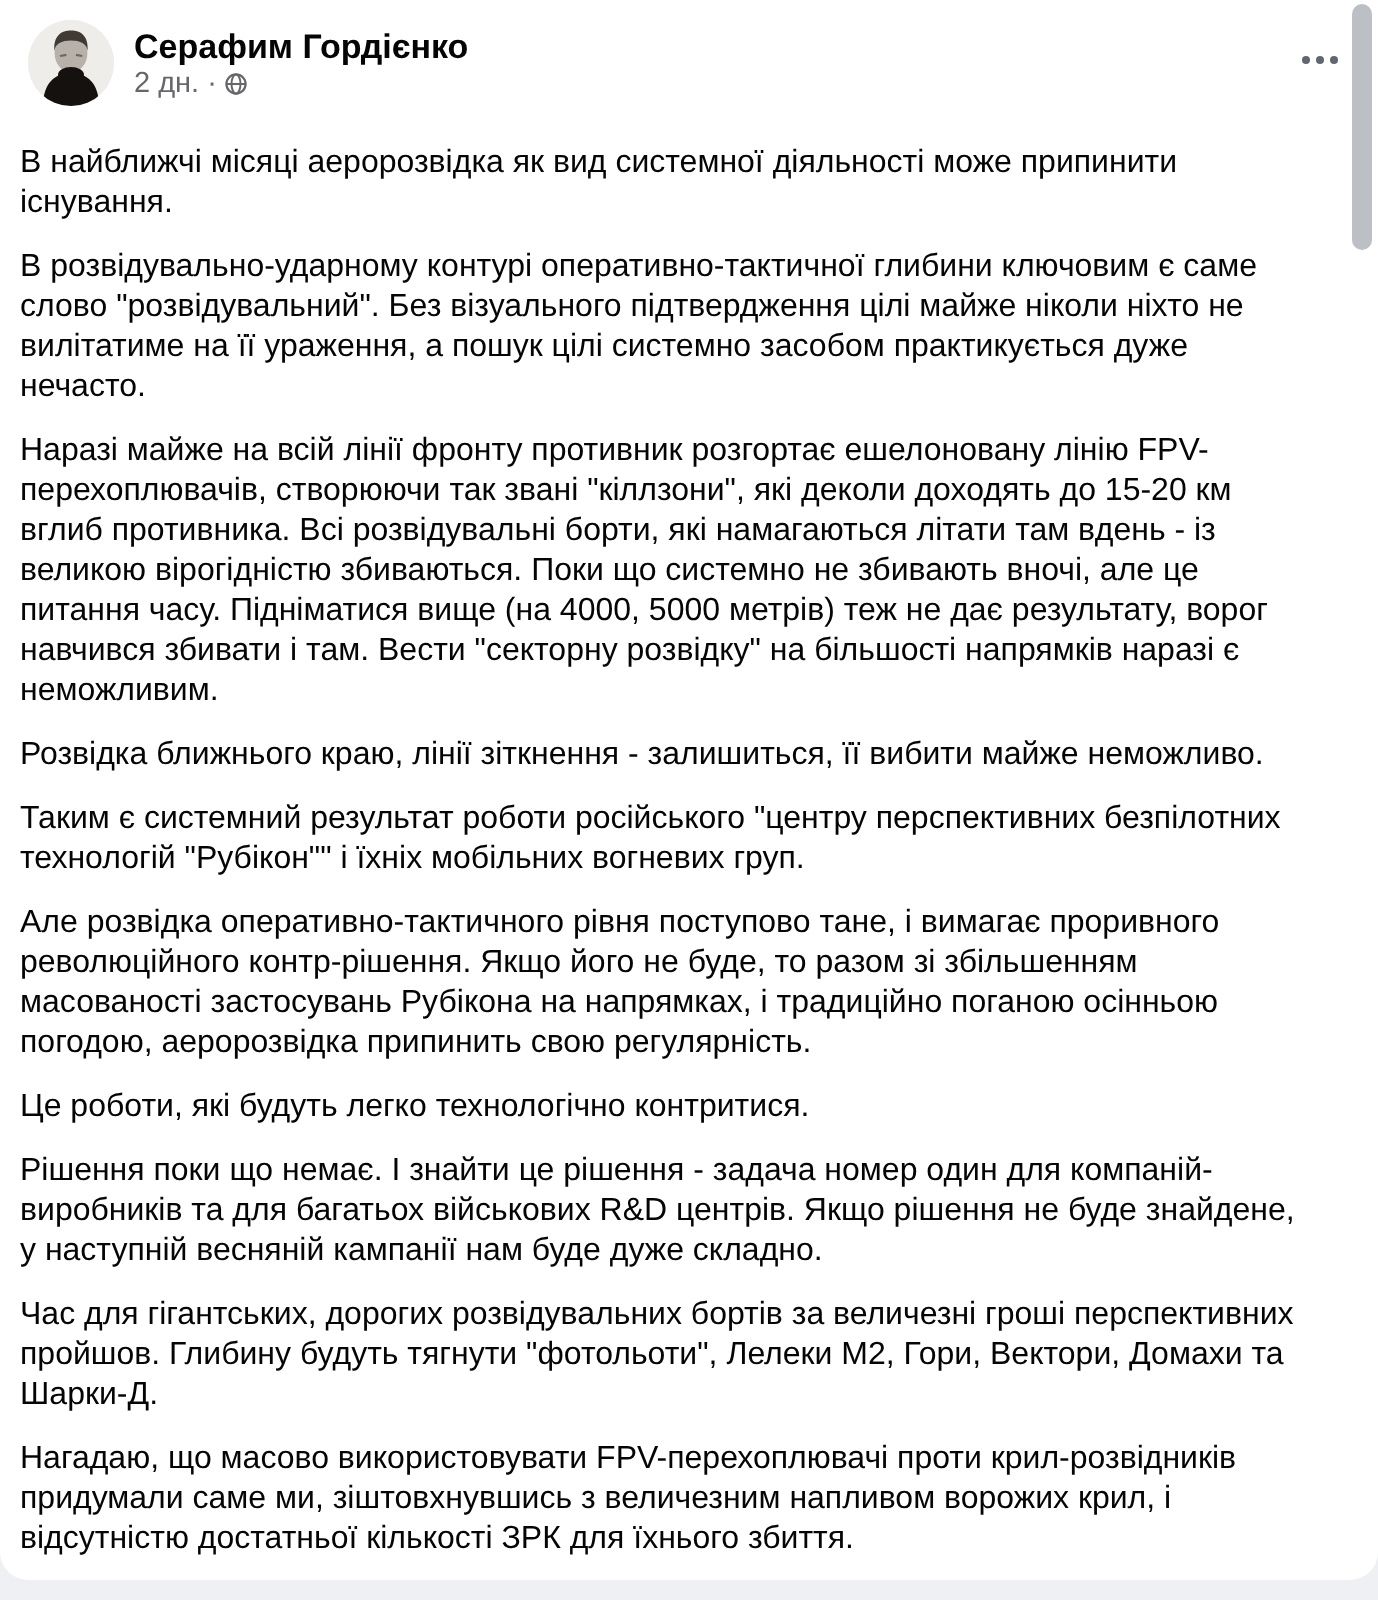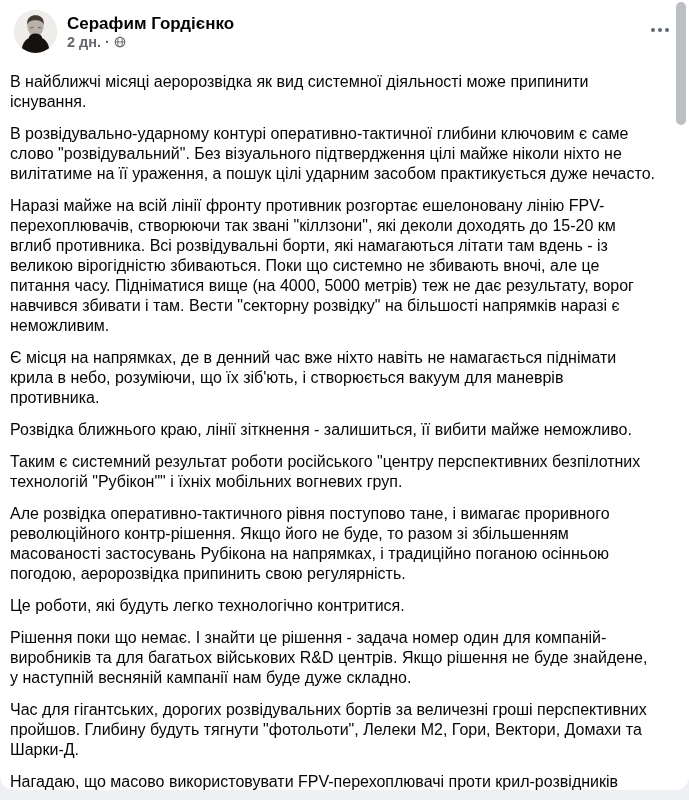--- a/index.html
+++ b/index.html
@@ -42,21 +42,20 @@
     cursor: pointer;
   }
   .meta-row {
     display: flex;
     align-items: center;
     gap: 4px;
     margin-top: 1px;
     font-size: 14.5px;
     color: #65676b;
     line-height: 1;
-    font-weight: bold;
   }
   .meta-row .sep { color: #65676b; }
   .globe { width: 12px; height: 12px; display: inline-block; }
   .more {
     position: absolute;
     top: 20px; right: 14px;
     display: flex;
     align-items: center;
     gap: 3px;
     padding: 8px 6px;
@@ -116,23 +115,22 @@
   </div>
 
   <div class="more">
     <i></i>
     <i></i>
     <i></i>
   </div>
 
   <div class="body-text">
     <p>В найближчі місяці аеророзвідка як вид системної діяльності може припинити існування.</p>
-    <p>В розвідувально-ударному контурі оперативно-тактичної глибини ключовим є саме слово "розвідувальний". Без візуального підтвердження цілі майже ніколи ніхто не вилітатиме на її ураження, а пошук цілі ударним засобом практикується дуже нечасто.</p>
+    <p>В розвідувально-ударному контурі оперативно-тактичної глибини ключовим є саме слово "розвідувальний". Без візуального підтвердження цілі майже ніколи ніхто не вилітатиме на її ураження, а пошук цілі системно засобом практикується дуже нечасто.</p>
     <p>Наразі майже на всій лінії фронту противник розгортає ешелоновану лінію FPV-перехоплювачів, створюючи так звані "кіллзони", які деколи доходять до 15-20 км вглиб противника. Всі розвідувальні борти, які намагаються літати там вдень - із великою вірогідністю збиваються. Поки що системно не збивають вночі, але це питання часу. Підніматися вище (на 4000, 5000 метрів) теж не дає результату, ворог навчився збивати і там. Вести "секторну розвідку" на більшості напрямків наразі є неможливим.</p>
-    <p>Є місця на напрямках, де в денний час вже ніхто навіть не намагається піднімати крила в небо, розуміючи, що їх зіб'ють, і створюється вакуум для маневрів противника.</p>
     <p>Розвідка ближнього краю, лінії зіткнення - залишиться, її вибити майже неможливо.</p>
     <p>Таким є системний результат роботи російського "центру перспективних безпілотних технологій "Рубікон"" і їхніх мобільних вогневих груп.</p>
     <p>Але розвідка оперативно-тактичного рівня поступово тане, і вимагає проривного революційного контр-рішення. Якщо його не буде, то разом зі збільшенням масованості застосувань Рубікона на напрямках, і традиційно поганою осінньою погодою, аеророзвідка припинить свою регулярність.</p>
     <p>Це роботи, які будуть легко технологічно контритися.</p>
     <p>Рішення поки що немає. І знайти це рішення - задача номер один для компаній-виробників та для багатьох військових R&amp;D центрів. Якщо рішення не буде знайдене, у наступній весняній кампанії нам буде дуже складно.</p>
     <p>Час для гігантських, дорогих розвідувальних бортів за величезні гроші перспективних пройшов. Глибину будуть тягнути "фотольоти", Лелеки М2, Гори, Вектори, Домахи та Шарки-Д.</p>
     <p>Нагадаю, що масово використовувати FPV-перехоплювачі проти крил-розвідників придумали саме ми, зіштовхнувшись з величезним напливом ворожих крил, і відсутністю достатньої кількості ЗРК для їхнього збиття.</p>
 
   </div>
 

